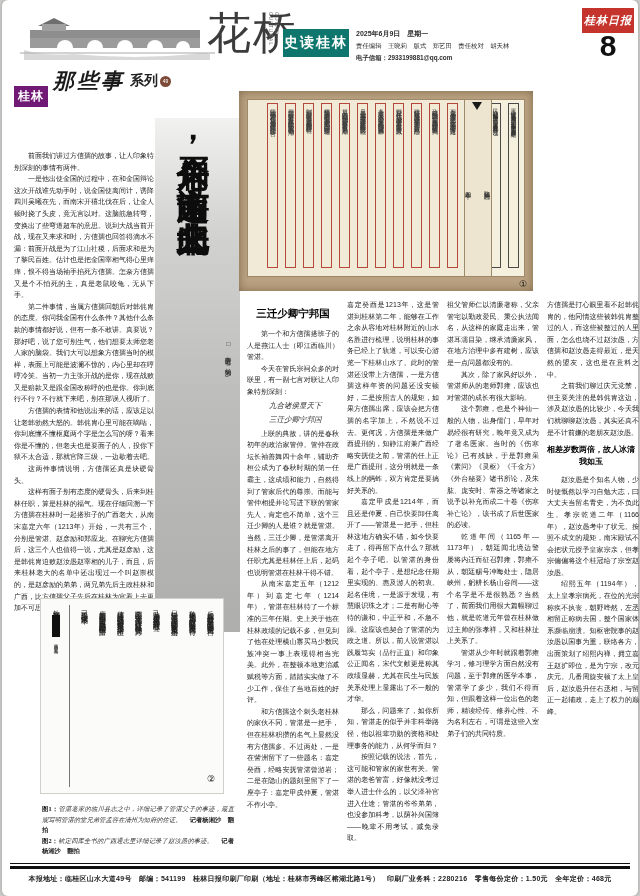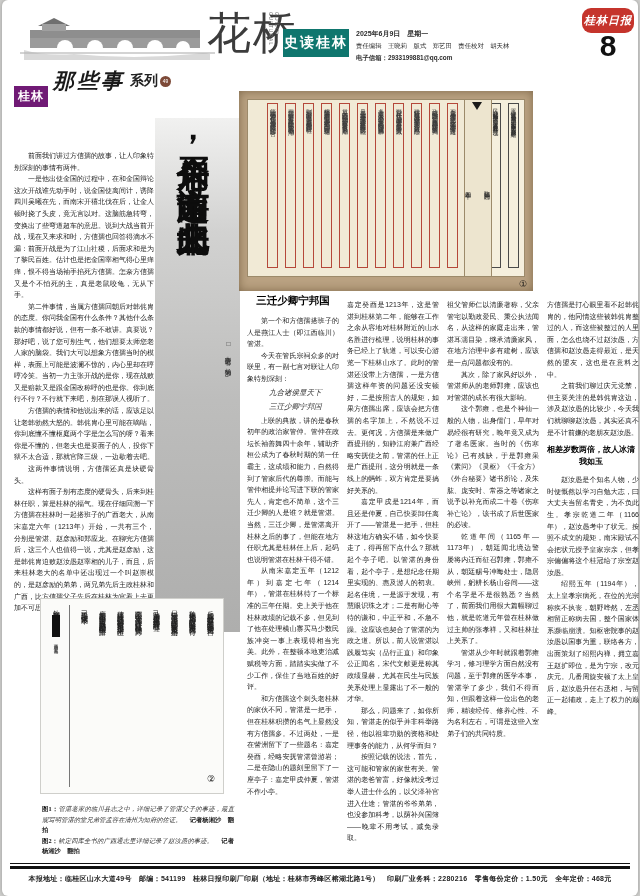--- a/index.html
+++ b/index.html
@@ -82,21 +82,21 @@
   }
   .col .h3{
     font-size:8px;font-weight:bold;text-align:center;text-indent:0;
     line-height:12px;margin:6px 4px 6px 0;color:#000;
   }
   .col .verse{
     font-family:"Liberation Serif","DejaVu Serif",serif;font-style:italic;
     font-size:7.5px;line-height:12px;text-indent:22px;color:#333;margin:2px 0;
   }
   #col1{left:12px;top:150px;width:140px;height:482px;}
-  #col2{left:245px;top:291px;width:92px;height:562px;}
+  #col2{left:245px;top:304px;width:92px;height:562px;}
   #col3{left:345px;top:299px;width:92px;height:562px;}
   #col4{left:445px;top:299px;width:92px;height:562px;}
   #col5{left:545px;top:299px;width:92px;height:548px;}
   
   #fig1{
     position:absolute;left:237px;top:91px;width:294px;height:200px;
     background:#b9a181;box-shadow:inset 0 0 10px rgba(60,40,10,.45);
   }
   #fig1 .book{position:absolute;left:8px;top:8px;right:8px;bottom:14px;display:flex;}
   #fig1 .pageL{flex:0 0 212px;background:#f1ead6;border:1px solid #9c8a6a;
@@ -176,21 +176,21 @@
   <div id="flower-title">花桥</div>
   <div id="en-vert">GUILIN CULTURAL</div>
   <div id="section-box" style="background: #0f766e;">史读桂林</div>
 
   <div id="issue-info">
     <div class="l1">2025年6月9日　星期一</div>
     <div class="l2">责任编辑　王晓莉　版式　郑艺田　责任校对　胡天林</div>
     <div class="l3">电子信箱：2933199881@qq.com</div>
   </div>
 
-  <div id="masthead" style="background: rgb(197, 52, 44); border-radius: 9px;">桂林日报</div>
+  <div id="masthead" style="background: rgb(197, 52, 44);">桂林日报</div>
   <div id="page-num">8</div>
 
   <div id="series">
     <span class="pbox" style="background: #701a75; margin-top: 31px;">桂林</span>
     <span class="script">那些事</span>
     <span class="suffix">系列</span>
     <span class="badge" style="background: rgb(125, 74, 56);">49</span>
   </div>
 
   <div id="headline-block">

